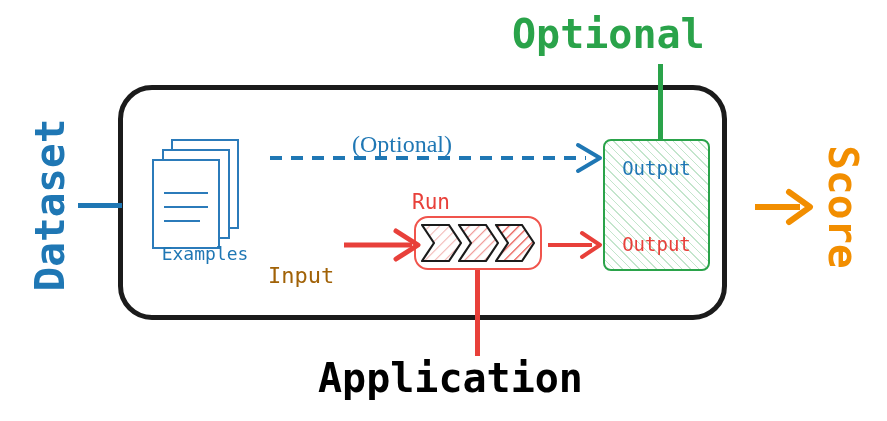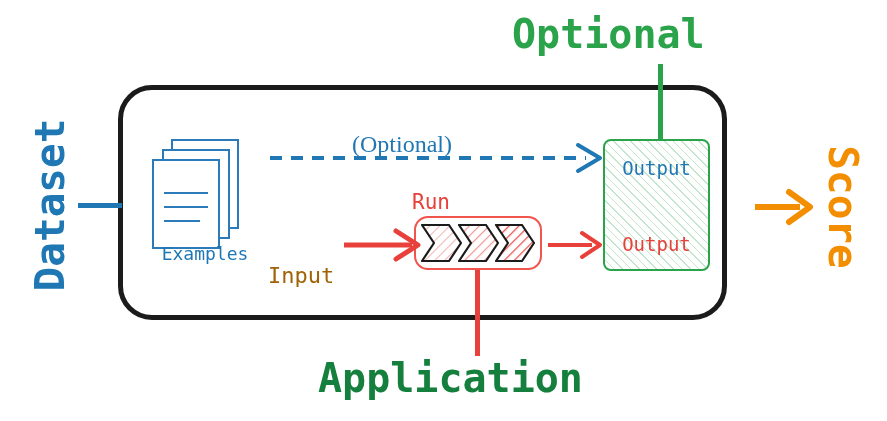--- a/index.html
+++ b/index.html
@@ -50,21 +50,21 @@
   #evaluator-label {
     left: 512px;
     top: 14px;
     color: #2aa34a;
     font-size: 40px;
   }
 
   #application-label {
     left: 318px;
     top: 358px;
-    color: #15803d;
+    color: #000000;
     font-size: 40px;
   }
 
   
   #outer-box {
     position: absolute;
     left: 118px;
     top: 85px;
     width: 609px;
     height: 235px;

